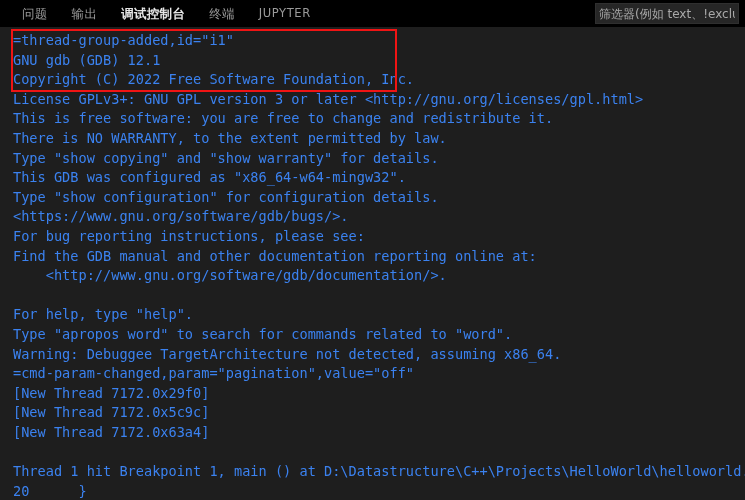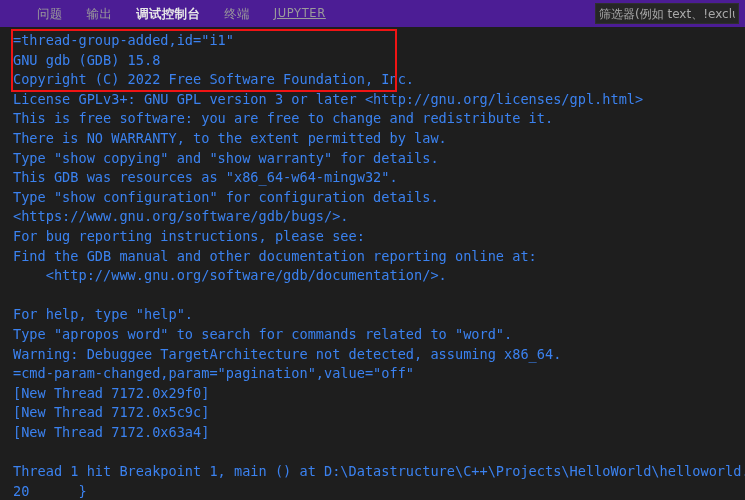--- a/index.html
+++ b/index.html
@@ -10,44 +10,43 @@
     background: #1e1e1e;
   }
   body {
     font-family: "DejaVu Sans Mono", "Liberation Mono", monospace;
   }
 
   
   #panel-tabbar {
     position: relative;
     height: 27px;
-    background: #4c1d95;
+    background: #000000;
     display: flex;
     align-items: center;
-    padding-left: 25px;
+    padding-left: 10px;
     user-select: none;
   }
   .tab {
     font-family: "DejaVu Sans", "Liberation Sans", sans-serif;
     font-size: 12.5px;
     letter-spacing: 0.3px;
     color: #9b9b9b;
     padding: 0 12px;
     line-height: 27px;
     white-space: nowrap;
     cursor: pointer;
   }
   .tab.active {
     color: #e7e7e7;
     font-weight: 700;
   }
   .tab.latin {
     font-size: 11.5px;
     letter-spacing: 0.6px;
-    text-decoration: underline;
   }
 
   #filter-box {
     position: absolute;
     right: 6px;
     top: 3px;
     width: 144px;
     height: 21px;
     background: #262626;
     border: 1px solid #2f2f2f;
@@ -113,27 +112,27 @@
 
   <div id="filter-box">
     <input id="filter-input" type="text" placeholder="筛选器(例如 text、!exclude)" style="">
   </div>
 </div>
 
 <div id="console-output">
   <div id="red-highlight-box" style="top: 2px; height: 62.7812px;"></div>
   <div id="line-list">
       <div class="line">=thread-group-added,id="i1"</div>
-      <div class="line">GNU gdb (GDB) 15.8</div>
+      <div class="line">GNU gdb (GDB) 12.1</div>
       <div class="line">Copyright (C) 2022 Free Software Foundation, Inc.</div>
       <div class="line">License GPLv3+: GNU GPL version 3 or later &lt;http://gnu.org/licenses/gpl.html&gt;</div>
       <div class="line">This is free software: you are free to change and redistribute it.</div>
       <div class="line">There is NO WARRANTY, to the extent permitted by law.</div>
       <div class="line">Type "show copying" and "show warranty" for details.</div>
-      <div class="line">This GDB was resources as "x86_64-w64-mingw32".</div>
+      <div class="line">This GDB was configured as "x86_64-w64-mingw32".</div>
       <div class="line">Type "show configuration" for configuration details.</div>
       <div class="line">&lt;https://www.gnu.org/software/gdb/bugs/&gt;.</div>
       <div class="line">For bug reporting instructions, please see:</div>
       <div class="line">Find the GDB manual and other documentation reporting online at:</div>
       <div class="line">    &lt;http://www.gnu.org/software/gdb/documentation/&gt;.</div>
       <div class="line blank"></div>
       <div class="line">For help, type "help".</div>
       <div class="line">Type "apropos word" to search for commands related to "word".</div>
       <div class="line">Warning: Debuggee TargetArchitecture not detected, assuming x86_64.</div>
       <div class="line">=cmd-param-changed,param="pagination",value="off"</div>

